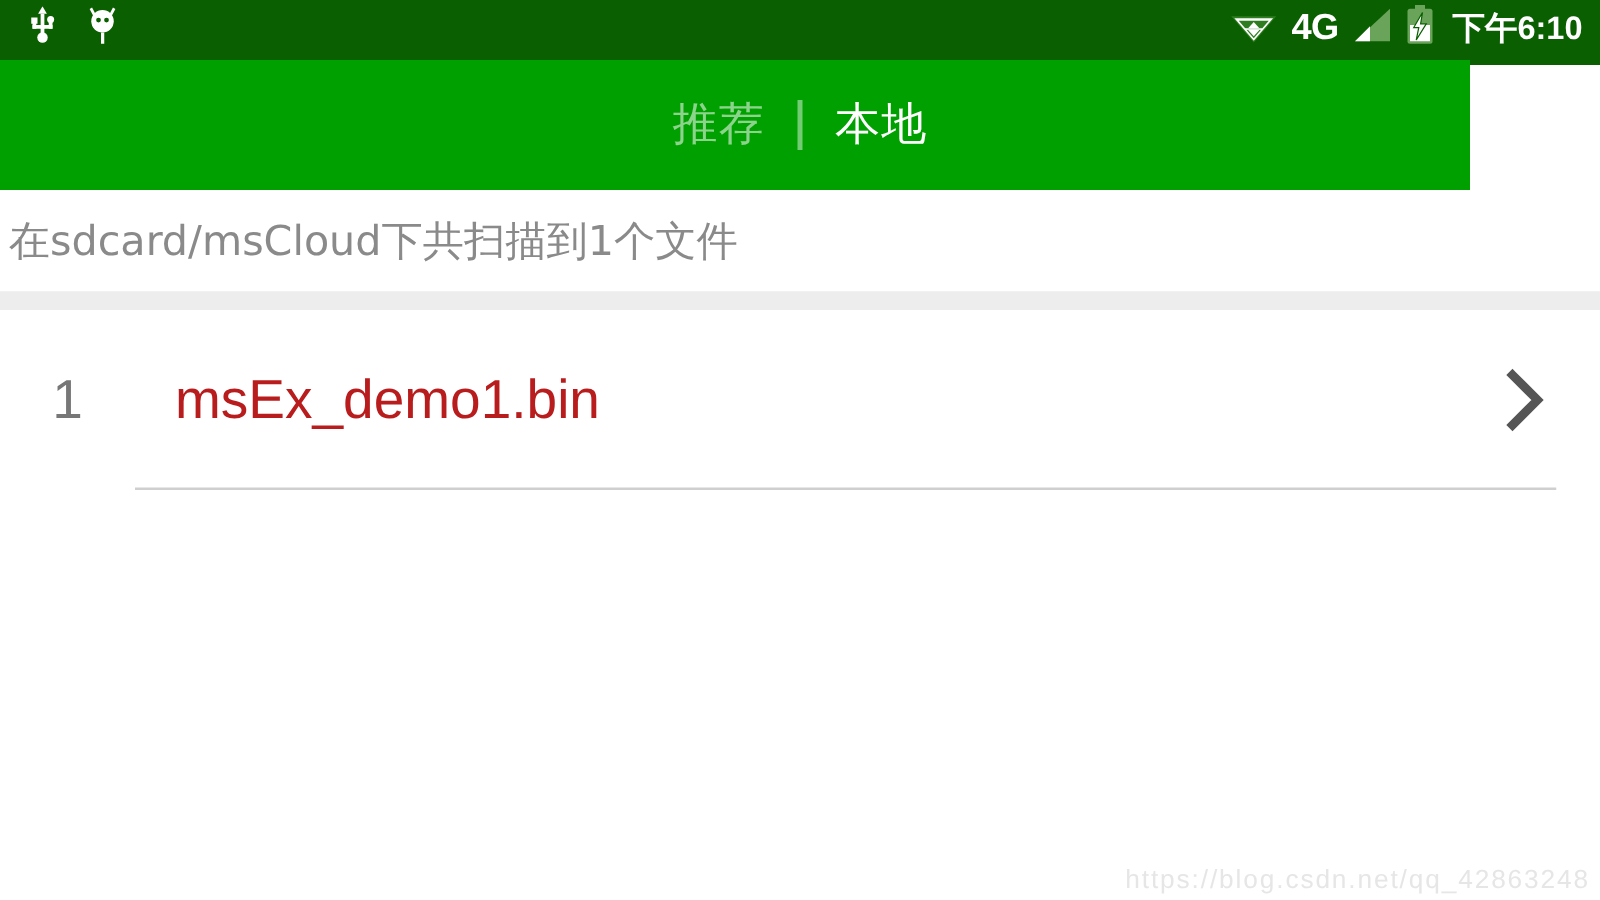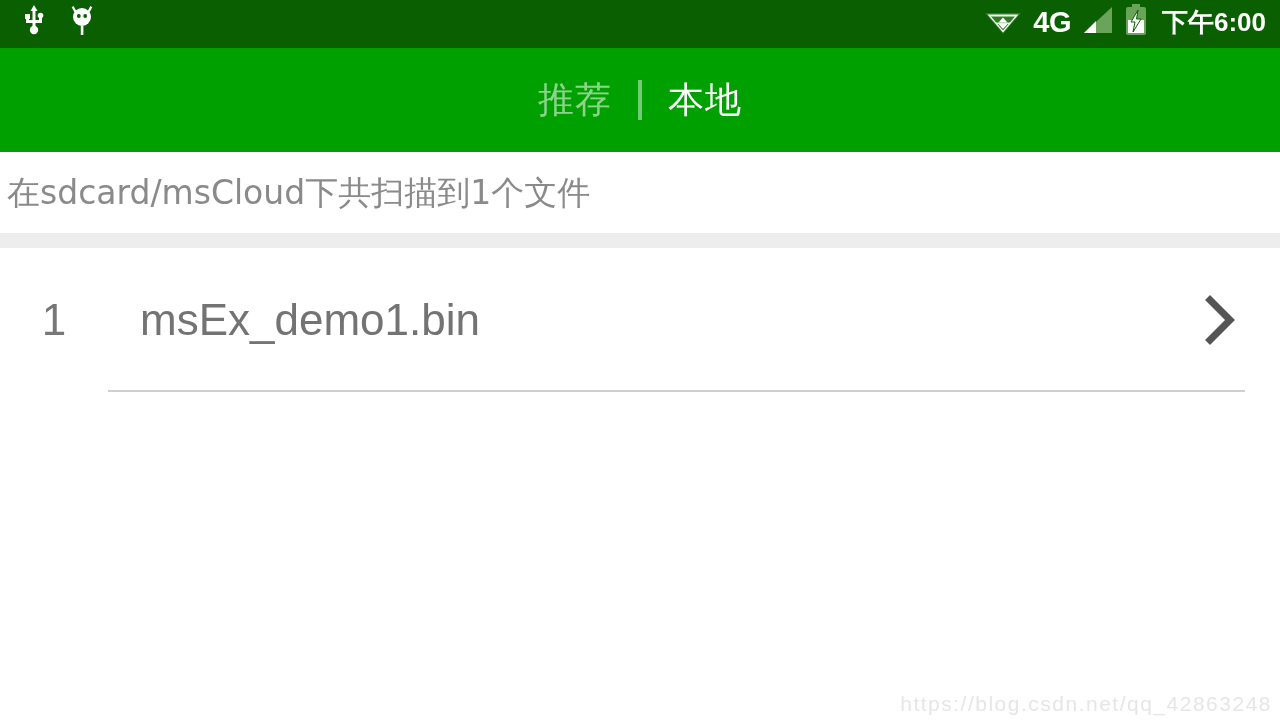--- a/index.html
+++ b/index.html
@@ -27,21 +27,21 @@
     font-family:"Liberation Sans",sans-serif;
   }
   .sb-time {
     color:#ffffff; font-size:26px; font-weight:bold;
     line-height:1; margin-left:4px;
     font-family:"Liberation Sans","DejaVu Sans",sans-serif;
   }
 
   
   .navbar {
-    position:absolute; top:48px; left:0; width:1280px; height:104px;
+    position:absolute; top:48px; left:0; width:1176px; height:104px;
     background:#00a000;
     padding-left:40px;
   }
   .tabs {
     position:absolute; left:0; top:0; width:1280px; height:104px;
     display:flex; align-items:center; justify-content:center;
   }
   .tab {
     position:relative;
     font-size:36px; line-height:1;
@@ -95,21 +95,21 @@
     background:#ffffff;
     cursor:pointer;
   }
   .file-index {
     width:108px; text-align:center;
     font-size:44px; color:#777777; line-height:1;
     font-family:"Liberation Sans","DejaVu Sans",sans-serif;
   }
   .file-name {
     flex:1;
-    font-size:44px; color:#737373; line-height:1;
+    font-size:44px; color:#b91c1c; line-height:1;
     padding-left:32px;
     font-family:"Liberation Sans","DejaVu Sans",sans-serif;
   }
   .file-chevron {
     width:120px; display:flex; align-items:center; justify-content:center;
   }
   .row-divider {
     position:absolute; left:108px; bottom:0;
     width:1137px; height:2px; background:#cfcfcf;
   }
@@ -176,21 +176,21 @@
         </svg>
       </span>
       <span class="sb-icon">
         <svg width="26" height="34" viewBox="0 0 26 34">
           <rect x="9" y="1" width="8" height="4" fill="#6aa45a"></rect>
           <rect x="3" y="4" width="20" height="28" rx="2" fill="#6aa45a"></rect>
           <rect x="5" y="17" width="16" height="13" fill="#ffffff"></rect>
           <polygon points="15,7 8,19 12,19 10,29 18,16 13.5,16" fill="#ffffff" stroke="#0a5f00" stroke-width="1"></polygon>
         </svg>
       </span>
-      <span class="sb-time">下午6:00</span>
+      <span class="sb-time">下午6:10</span>
     </div>
   </div>
 
   <div class="navbar">
     <div class="tabs">
       <div class="tab">推荐</div>
       <div class="tab-sep"></div>
       <div class="tab-sep"></div>
       <div class="tab active">本地</div>
     </div>

